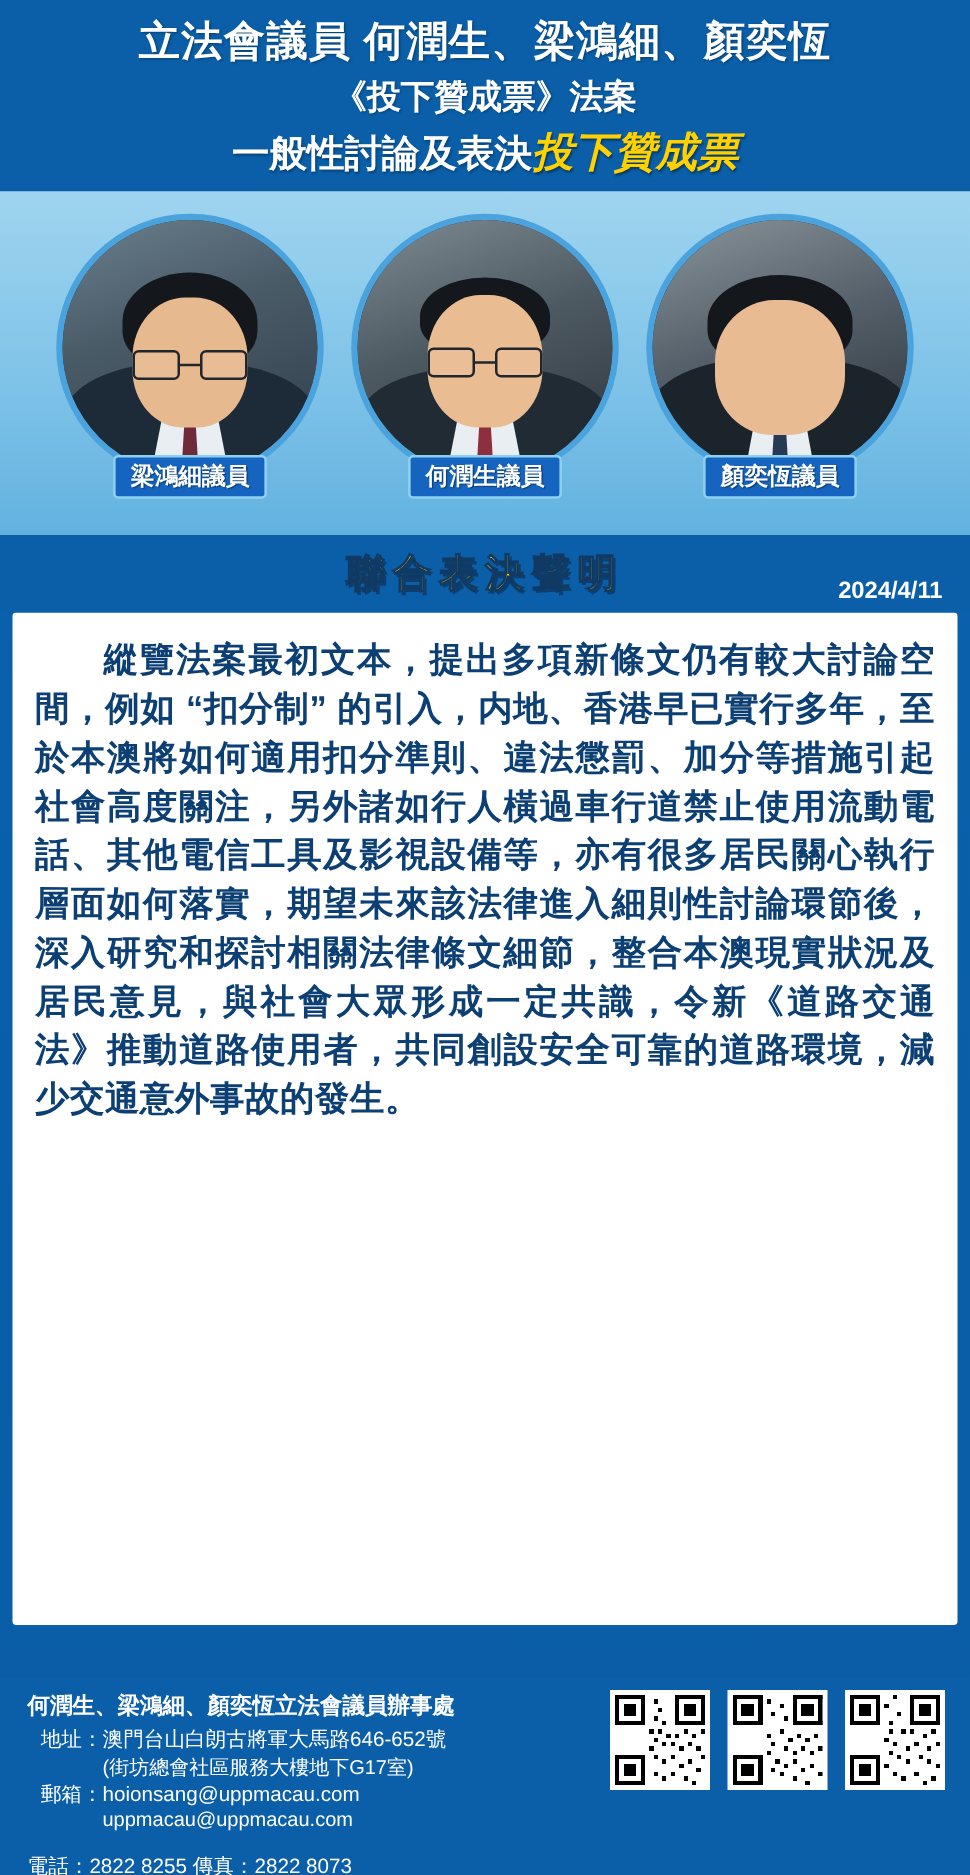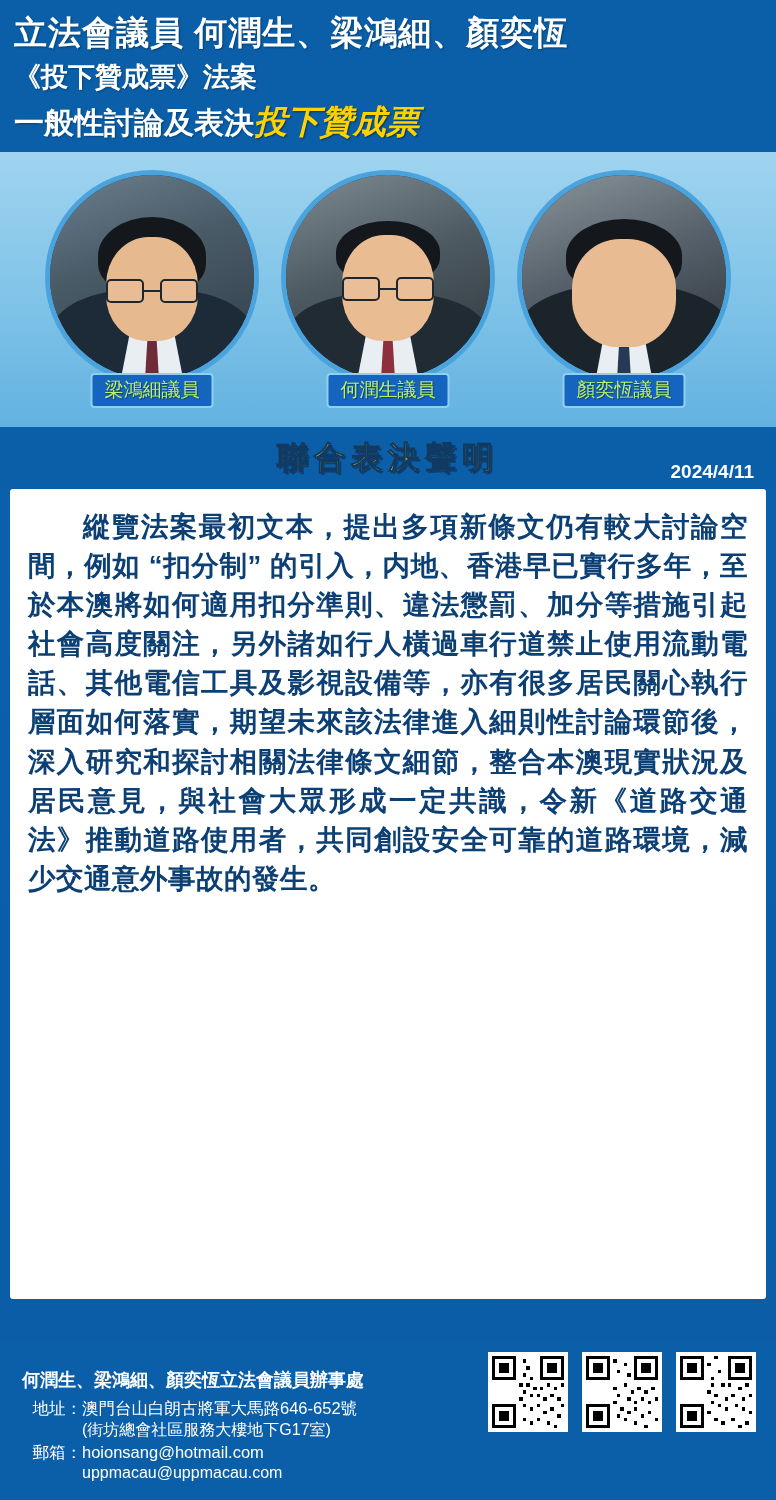--- a/index.html
+++ b/index.html
@@ -11,20 +11,21 @@
   }
   .poster {
     position: relative;
     width: 776px; height: 1500px;
     background: linear-gradient(180deg,#0b62ad 0%, #0a5ca6 100%);
   }
 
   
   .header {
     padding: 12px 14px 10px;
+    text-align: center;
     background: #0a5fa8;
   }
   .header .line1 {
     font-size: 33px;
     font-weight: bold;
     color: #ffffff;
     letter-spacing: 1px;
     text-shadow: 1px 1px 2px rgba(0,0,0,.35);
     line-height: 1.25;
     white-space: nowrap;
@@ -113,26 +114,26 @@
     background: rgba(255,255,255,.06);
   }
   .glasses i.l { left: 0; }
   .glasses i.r { right: 0; }
   .glasses b {
     position: absolute; top: 11px; left: 38px; width: 16px; height: 2px; background: #20262c;
   }
 
   .name-tag {
     position: absolute;
-    bottom: 2px; left: 50%; transform: translateX(-50%);
+    bottom: 12px; left: 50%; transform: translateX(-50%);
     background: #1565c0;
     border: 2px solid #8fd0f0;
-    color: #bef264;
+    color: #ffffff;
     font-size: 19px;
-    font-weight: normal;
+    font-weight: bold;
     padding: 2px 12px 3px;
     border-radius: 4px;
     white-space: nowrap;
     text-shadow: 1px 1px 1px rgba(0,0,0,.4);
   }
 
   
   .title-bar {
     position: relative;
     height: 62px;
@@ -182,21 +183,21 @@
     position: absolute;
     left: 0; right: 0; bottom: 0;
     height: 158px;
     background: #0a5fa8;
     padding: 10px 14px 8px 22px;
     display: flex;
     justify-content: space-between;
   }
   .footer-left { color: #fff; }
   .footer-left .office {
-    font-size: 18px; font-weight: bold; margin-bottom: 5px; margin-top: 16px;
+    font-size: 18px; font-weight: bold; margin-bottom: 5px;
   }
   .footer-left .row {
     font-size: 16.5px; line-height: 1.38; display: flex;
   }
   .footer-left .row .k { width: 60px; flex: none; text-align: right; }
   .footer-left .row .v { }
   .footer-left .indent { padding-left: 60px; font-size: 16px; }
   .footer-left .tel { font-size: 16.5px; margin-top: 16px; }
 
   .footer-right {
@@ -293,21 +294,21 @@
   <div class="footer">
     <div class="footer-left">
       <div class="office">何潤生、梁鴻細、顏奕恆立法會議員辦事處</div>
       <div class="row">
         <span class="k">地址：</span>
         <span class="v">澳門台山白朗古將軍大馬路646-652號</span>
       </div>
       <div class="indent">(街坊總會社區服務大樓地下G17室)</div>
       <div class="row">
         <span class="k">郵箱：</span>
-        <span class="v">hoionsang@hotmail.com</span>
+        <span class="v">hoionsang@uppmacau.com</span>
       </div>
       <div class="indent">uppmacau@uppmacau.com</div>
       <div class="tel">電話：2822 8255  傳真：2822 8073</div>
     </div>
 
     <div class="footer-right">
       <div class="qr-row">
         <div class="qr">
           <svg viewBox="0 0 21 21" shape-rendering="crispEdges">
               <rect width="21" height="21" fill="#fff"></rect>

